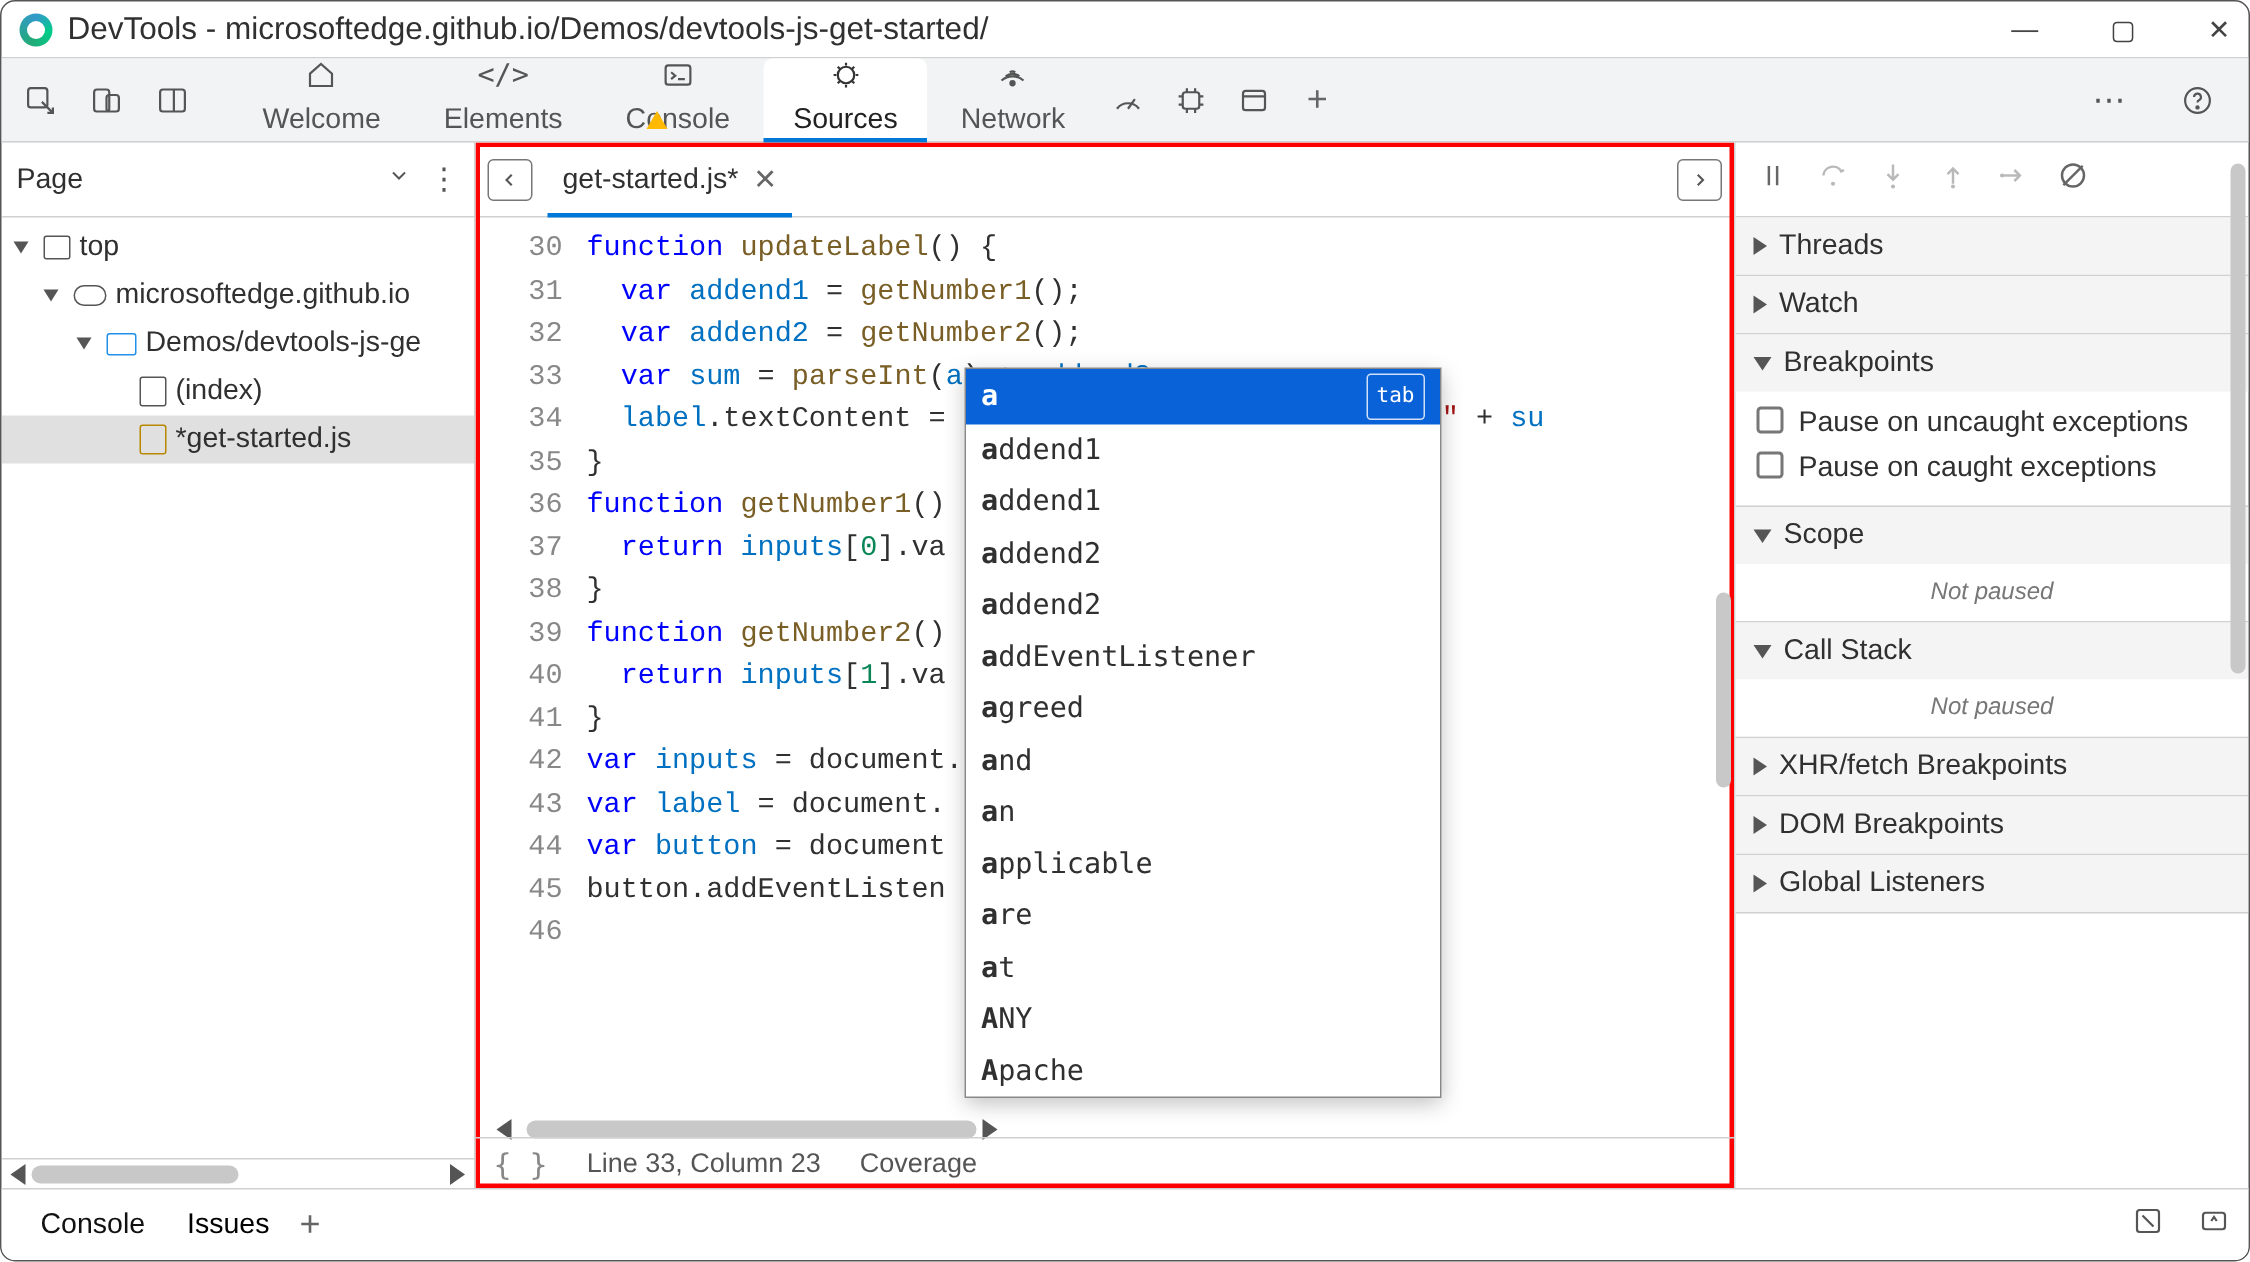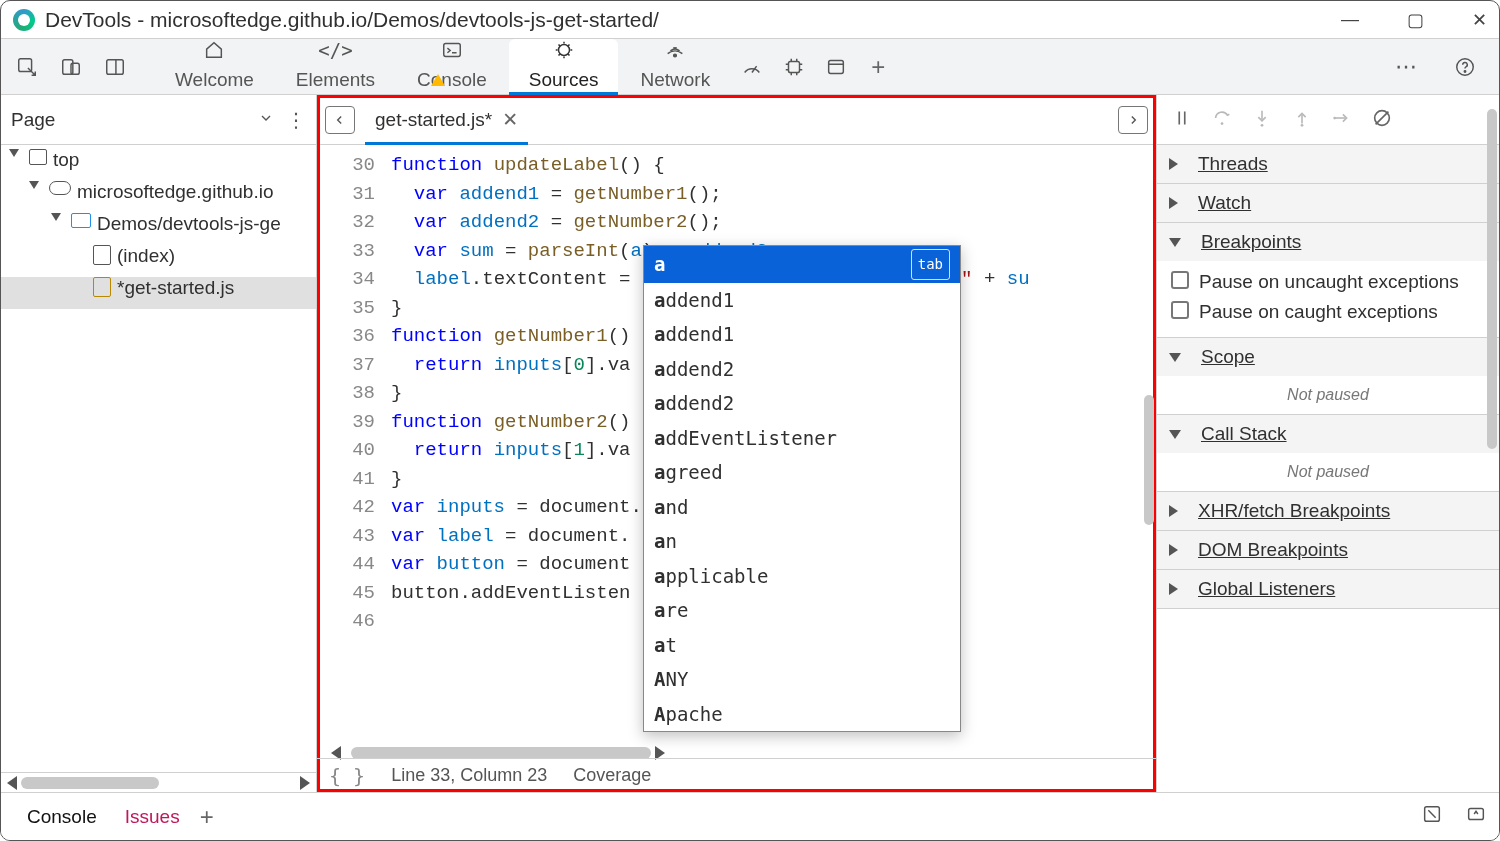--- a/index.html
+++ b/index.html
@@ -49,21 +49,21 @@
   .col { display:flex; flex-direction:column; overflow:hidden;}
   .col-left { width:316px; border-right:1px solid var(--border);}
   .col-mid { flex:1; border-right:1px solid var(--border); position:relative;}
   .col-right { width:342px;}
 
   
   .page-header { height:50px; display:flex; align-items:center; padding:0 10px; border-bottom:1px solid var(--border);}
   .page-header .label { font-size:19px; }
   .page-header .chev { margin-left:auto; margin-right:12px;}
   .tree { flex:1; overflow:hidden; font-size:19px; padding-top:4px;}
-  .tree-row { display:flex; height:32px; padding-left:8px; gap:6px; white-space:nowrap;}
+  .tree-row { display:flex; align-items:center; height:32px; padding-left:8px; gap:6px; white-space:nowrap;}
   .tree-row.selected { background:var(--file-selected);}
   .tri { width:0;height:0; border-left:5px solid transparent;border-right:5px solid transparent;border-top:8px solid #555; margin-right:4px;}
   .file-ic {width:18px;height:20px;border:1.5px solid #555;border-radius:2px;position:relative;}
   .file-ic.js{border-color:#b88800;}
   .folder-ic{width:20px;height:15px;border:1.5px solid var(--folder);border-radius:2px;position:relative;}
   .cloud-ic{width:22px;height:14px;border:1.5px solid #555;border-radius:10px;position:relative;}
   .win-ic{width:18px;height:16px;border:1.5px solid #555;border-radius:2px;}
   .left-scroll { height:20px; display:flex; align-items:center; padding:0 6px; border-top:1px solid var(--border);}
   .left-scroll .thumb{height:12px;width:138px;background:#c8c8c8;border-radius:6px;margin-left:4px;}
 
@@ -94,34 +94,34 @@
   .ac-item .m{font-weight:bold;}
 
   
   .red-box{position:absolute; border:3px solid var(--highlight-box); pointer-events:none; top:0px; left:0px; right:0px; bottom:0px;}
 
   
   .dbg-toolbar{height:50px;display:flex;align-items:center;gap:18px;padding:0 14px;border-bottom:1px solid var(--border);}
   .dbg-toolbar svg{width:22px;height:22px;stroke:#666;fill:none;stroke-width:1.8;}
   .dbg-toolbar .faded{opacity:0.45;}
   .accord{border-bottom:1px solid var(--border);}
-  .accord-head{display:flex;align-items:center;gap:20px;padding:8px 12px;font-size:19px;background:#f4f4f4;text-decoration:underline;}
+  .accord-head{display:flex;align-items:center;gap:8px;padding:8px 12px;font-size:19px;background:#f4f4f4;}
   .accord-head .atri{width:0;height:0;}
   .atri.closed{border-top:6px solid transparent;border-bottom:6px solid transparent;border-left:9px solid #555;}
   .atri.open{border-left:6px solid transparent;border-right:6px solid transparent;border-top:9px solid #555;}
   .accord-body{padding:6px 14px 10px 14px;font-size:19px;}
   .chk-row{display:flex;align-items:flex-start;gap:10px;padding:4px 0;}
   .chk{width:18px;height:18px;border:2px solid #777;border-radius:3px;}
   .not-paused{color:#777;font-style:italic;text-align:center;padding:10px 0;background:#fff;}
   .right-vscroll{position:absolute;top:0;bottom:0;right:0;width:14px;}
   .right-vscroll .vthumb{position:absolute;right:2px;top:14px;width:10px;height:340px;background:#c8c8c8;border-radius:5px;}
 
   
   .drawer{position:absolute;left:0;right:0;bottom:0;height:48px;border-top:1px solid var(--border);display:flex;align-items:center;padding:0 12px;font-size:19px;background:#fff;}
-  .drawer .dtab{padding:0 14px;color:#be185d;}
+  .drawer .dtab{padding:0 14px;color:#000000;}
   .drawer .dtab.active{color:#111;}
   .drawer .dplus{font-size:24px;color:#666;margin-left:6px;}
   .drawer-right{margin-left:auto;display:flex;gap:22px;align-items:center;}
 
   
   .tri-left{width:0;height:0;border-top:7px solid transparent;border-bottom:7px solid transparent;border-right:10px solid #555;}
   .tri-right{width:0;height:0;border-top:7px solid transparent;border-bottom:7px solid transparent;border-left:10px solid #555;}
 </style>
 </head>
 <body>

